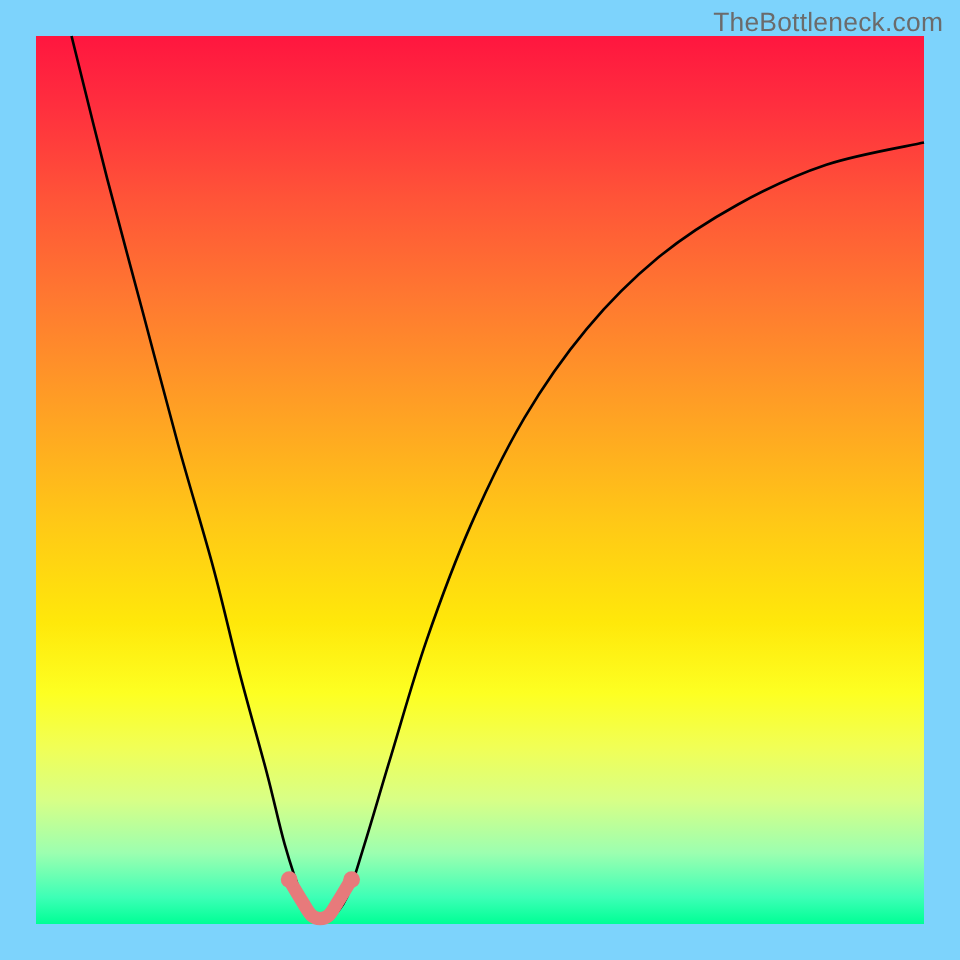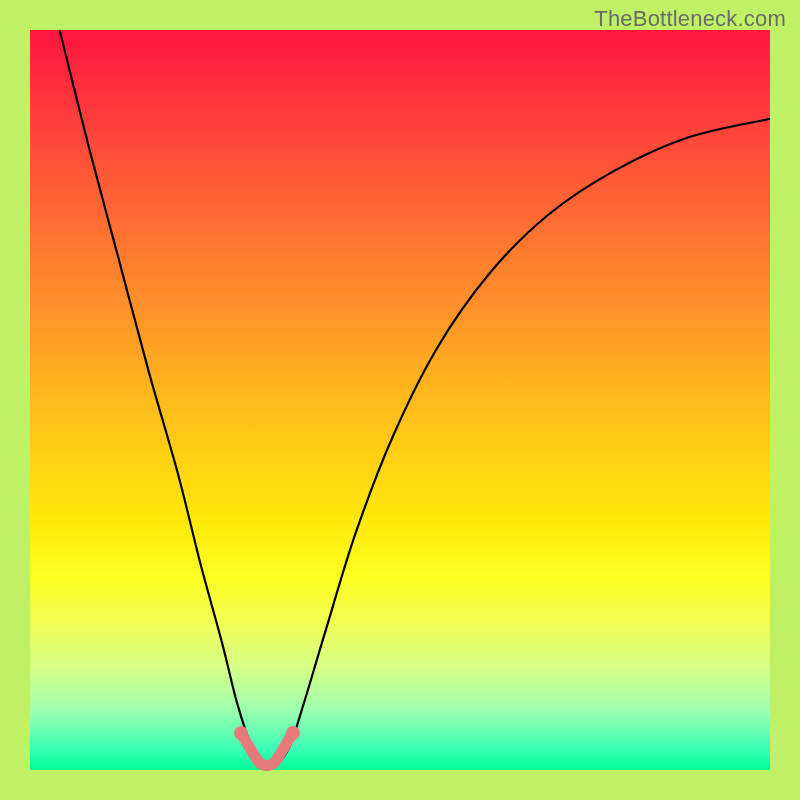--- a/index.html
+++ b/index.html
@@ -9,21 +9,21 @@
     height: 800px;
     background: #000;
     font-family: Arial, Helvetica, sans-serif;
   }
   .frame {
     position: absolute;
     left: 0;
     top: 0;
     width: 800px;
     height: 800px;
-    background: #bef264;
+    background: #7dd3fc;
   }
   .plot {
     position: absolute;
     left: 30px;
     top: 30px;
     width: 740px;
     height: 740px;
     background: linear-gradient(to bottom,
       #ff163f 0%,
       #ff2f3e 8%,

